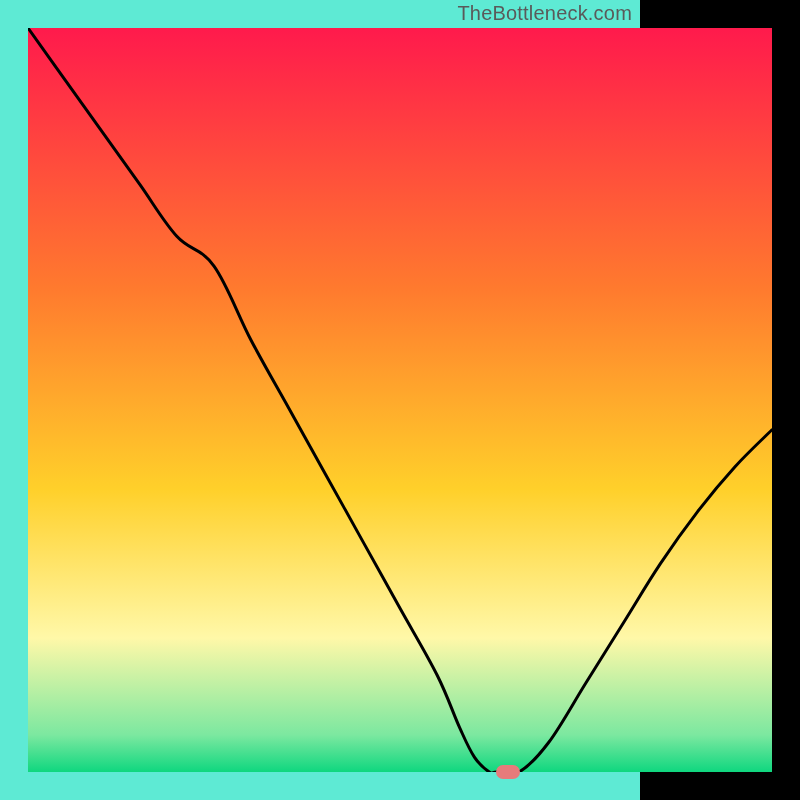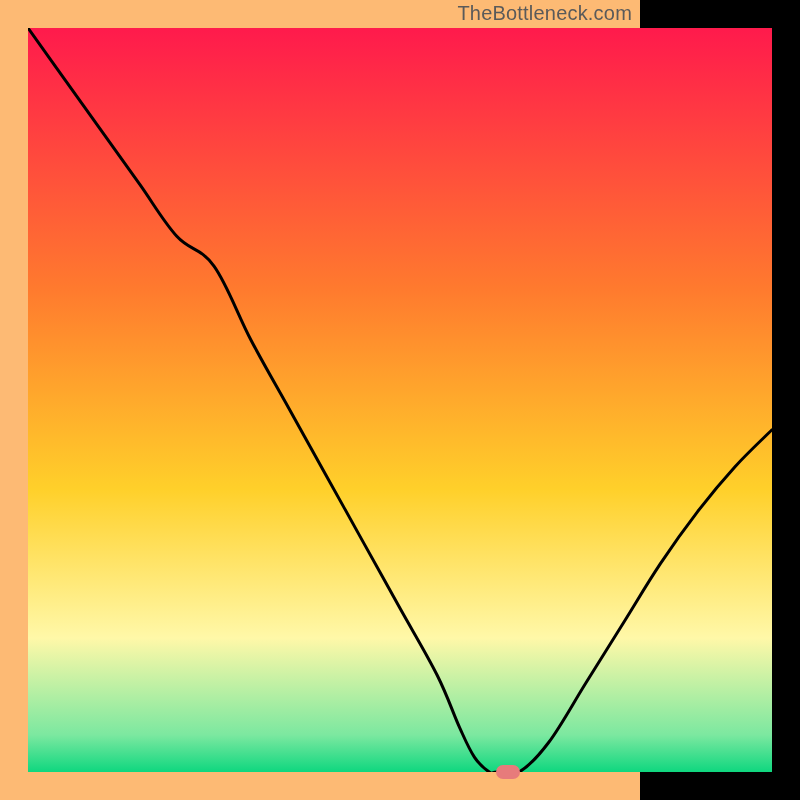--- a/index.html
+++ b/index.html
@@ -8,21 +8,21 @@
     width: 800px;
     height: 800px;
     background: #000;
     overflow: hidden;
     font-family: Arial, Helvetica, sans-serif;
   }
   .frame {
     position: relative;
     width: 640px;
     height: 800px;
-    background: #fdba74;
+    background: #5eead4;
   }
   .watermark {
     position: absolute;
     top: 2px;
     right: 8px;
     color: #5a5a5a;
     font-size: 20px;
     font-weight: 500;
     letter-spacing: 0.2px;
     z-index: 5;

